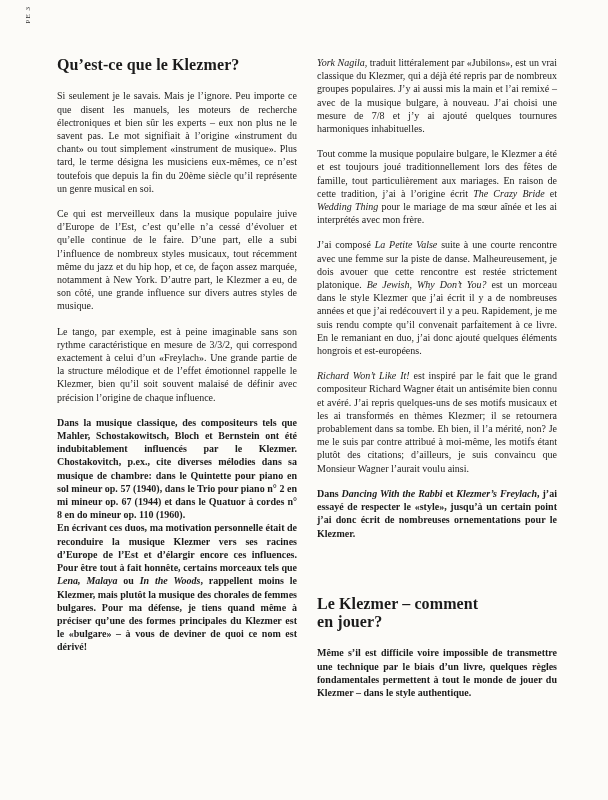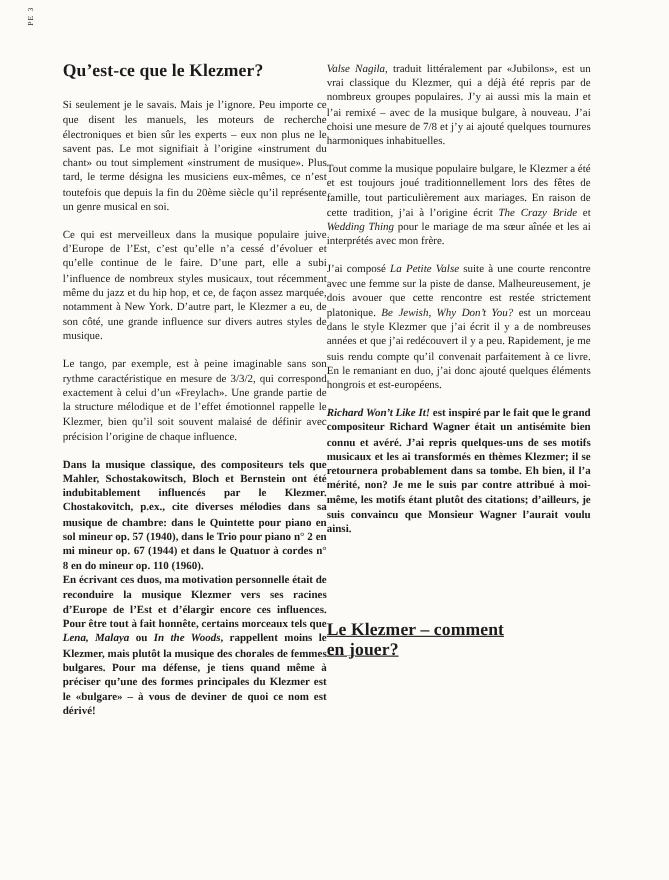--- a/index.html
+++ b/index.html
@@ -24,38 +24,38 @@
     letter-spacing: 1px;
     color: #2a2a2a;
     writing-mode: vertical-rl;
     transform: rotate(180deg);
   }
   .columns {
     position: absolute;
     left: 57px;
     top: 56px;
     display: flex;
+    gap: 20px;
   }
   .col {
     width: 240px;
   }
   .h1 {
     font-size: 16px;
     font-weight: bold;
     line-height: 1.15;
     margin: 0 0 15px 0;
     letter-spacing: 0.1px;
   }
   .h-duos {
     margin-top: 48px;
   }
   .h-how {
-    margin-top: 76px;
+    margin-top: 55px;
     max-width: 175px;
-    text-decoration: underline;
   }
   .paras p {
     font-size: 10px;
     line-height: 13.2px;
     text-align: justify;
     margin: 0 0 12px 0;
   }
   .paras p:last-child {
     margin-bottom: 0;
     font-weight: bold;
@@ -82,23 +82,27 @@
           <p><span>Dans la musique classique, des compositeurs tels que Mahler, Schostakowitsch, Bloch et Bernstein ont été indubitablement influencés par le Klezmer. Chostakovitch, p.ex., cite diverses mélodies dans sa musique de chambre: dans le Quintette pour piano en sol mineur op. 57 (1940), dans le Trio pour piano n° 2 en mi mineur op. 67 (1944) et dans le Quatuor à cordes n° 8 en do mineur op. 110 (1960).</span></p>
         </div>
 
       <div class="paras">
           <p><span>En écrivant ces duos, ma motivation personnelle était de reconduire la musique Klezmer vers ses racines d’Europe de l’Est et d’élargir encore ces influences. Pour être tout à fait honnête, certains morceaux tels que </span><span class="it">Lena, Malaya</span><span> ou </span><span class="it">In the Woods</span><span>, rappellent moins le Klezmer, mais plutôt la musique des chorales de femmes bulgares. Pour ma défense, je tiens quand même à préciser qu’une des formes principales du Klezmer est le «bulgare» – à vous de deviner de quoi ce nom est dérivé!</span></p>
         </div>
     </div>
 
     <div class="col">
       <div class="paras">
-          <p><span class="it">Valse Nagila</span><span>, traduit littéralement par «Jubilons», est un vrai classique du Klezmer, qui a déjà été repris par de nombreux groupes populaires. J’y ai aussi mis la main et l’ai remixé – avec de la musique bulgare, à nouveau. J’ai choisi une mesure de 7/8 et j’y ai ajouté quelques tournures harmoniques inhabituelles.</span></p>
+          <p><span class="it">York Nagila</span><span>, traduit littéralement par «Jubilons», est un vrai classique du Klezmer, qui a déjà été repris par de nombreux groupes populaires. J’y ai aussi mis la main et l’ai remixé – avec de la musique bulgare, à nouveau. J’ai choisi une mesure de 7/8 et j’y ai ajouté quelques tournures harmoniques inhabituelles.</span></p>
           <p><span>Tout comme la musique populaire bulgare, le Klezmer a été et est toujours joué traditionnellement lors des fêtes de famille, tout particulièrement aux mariages. En raison de cette tradition, j’ai à l’origine écrit </span><span class="it">The Crazy Bride</span><span> et </span><span class="it">Wedding Thing</span><span> pour le mariage de ma sœur aînée et les ai interprétés avec mon frère.</span></p>
           <p><span>J’ai composé </span><span class="it">La Petite Valse</span><span> suite à une courte rencontre avec une femme sur la piste de danse. Malheureusement, je dois avouer que cette rencontre est restée strictement platonique. </span><span class="it">Be Jewish, Why Don’t You?</span><span> est un morceau dans le style Klezmer que j’ai écrit il y a de nombreuses années et que j’ai redécouvert il y a peu. Rapidement, je me suis rendu compte qu’il convenait parfaitement à ce livre. En le remaniant en duo, j’ai donc ajouté quelques éléments hongrois et est-européens.</span></p>
           <p><span class="it">Richard Won’t Like It!</span><span> est inspiré par le fait que le grand compositeur Richard Wagner était un antisémite bien connu et avéré. J’ai repris quelques-uns de ses motifs musicaux et les ai transformés en thèmes Klezmer; il se retournera probablement dans sa tombe. Eh bien, il l’a mérité, non? Je me le suis par contre attribué à moi-même, les motifs étant plutôt des citations; d’ailleurs, je suis convaincu que Monsieur Wagner l’aurait voulu ainsi.</span></p>
+          <p><span>Dans </span><span class="it">Dancing With the Rabbi</span><span> et </span><span class="it">Klezmer’s Freylach</span><span>, j’ai essayé de respecter le «style», jusqu’à un certain point j’ai donc écrit de nombreuses ornementations pour le Klezmer.</span></p>
         </div>
 
       <h1 class="h1 h-how">Le Klezmer – comment en jouer?</h1>
+      <div class="paras">
+          <p><span>Même s’il est difficile voire impossible de transmettre une technique par le biais d’un livre, quelques règles fondamentales permettent à tout le monde de jouer du Klezmer – dans le style authentique.</span></p>
+        </div>
     </div>
 
   </div>
 </div>
 
 </body></html>

